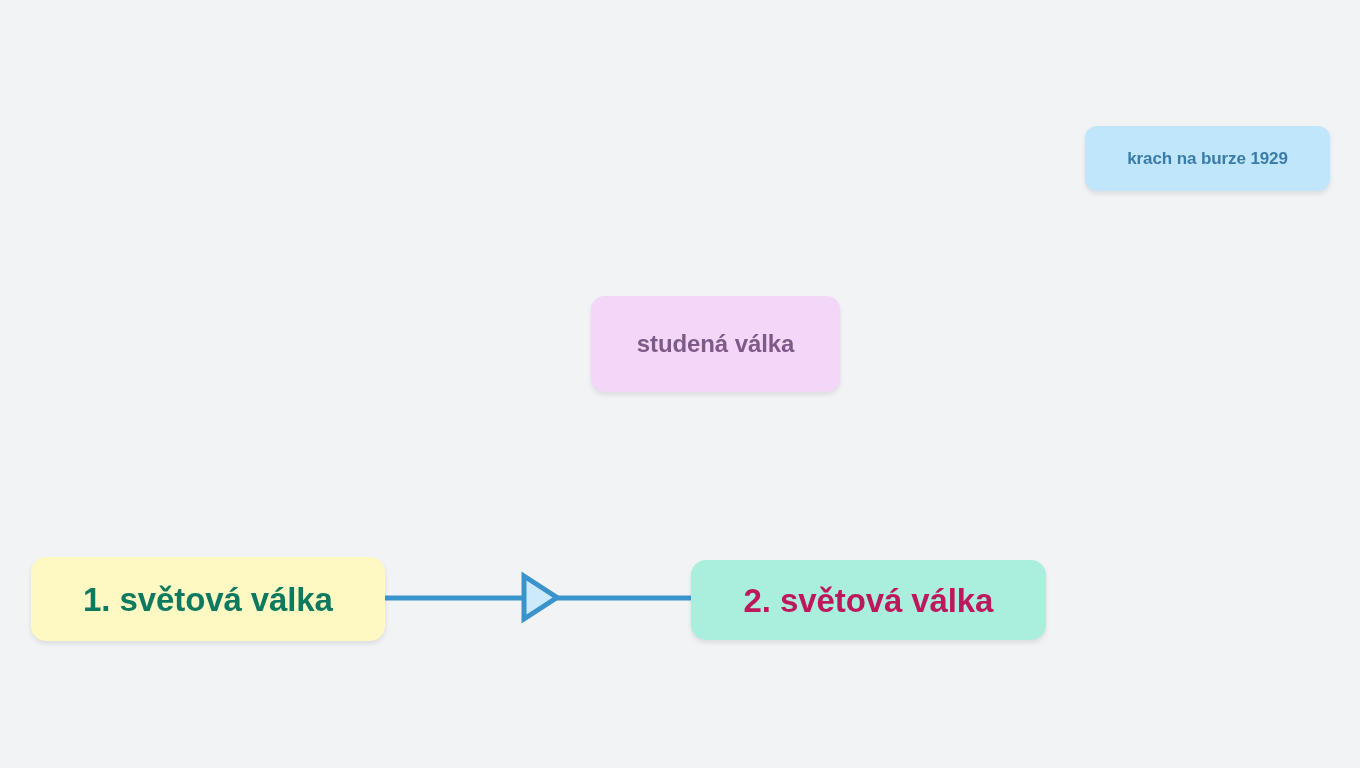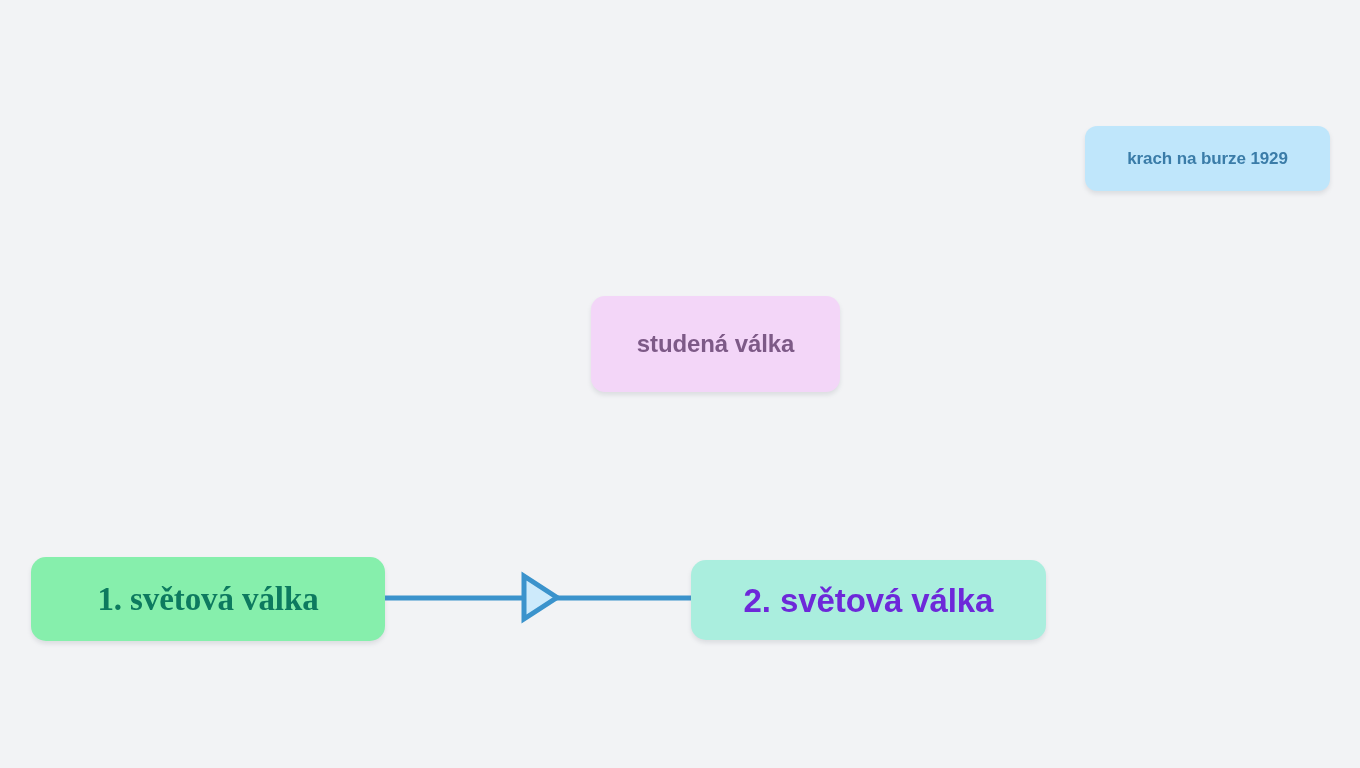--- a/index.html
+++ b/index.html
@@ -79,40 +79,39 @@
     color: #7d5a87;
     font-size: 24px;
   }
 
   
   #node-ww1 {
     left: 31px;
     top: 557px;
     width: 354px;
     height: 84px;
-    background: #86efac;
+    background: #fef9c3;
     border-radius: 15px;
-    font-family: Liberation Serif, serif;
   }
   #node-ww1 .node-label {
     color: #0d7a5f;
     font-size: 33px;
   }
 
   
   #node-ww2 {
     left: 691px;
     top: 560px;
     width: 355px;
     height: 80px;
     background: #aaeede;
     border-radius: 15px;
   }
   #node-ww2 .node-label {
-    color: #6d28d9;
+    color: #be185d;
     font-size: 33px;
   }
 </style>
 </head>
 <body>
 
 <div id="canvas">
 
   <svg id="edge-layer" viewBox="0 0 1360 768" width="1360" height="768" xmlns="http://www.w3.org/2000/svg">
     <g>

